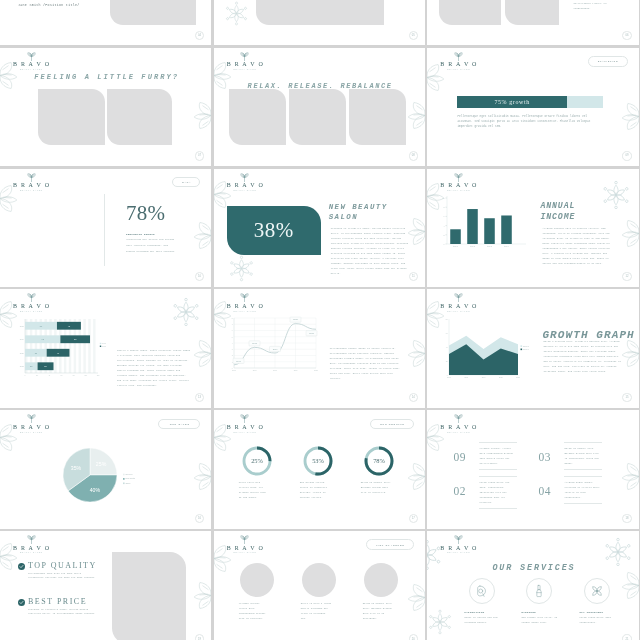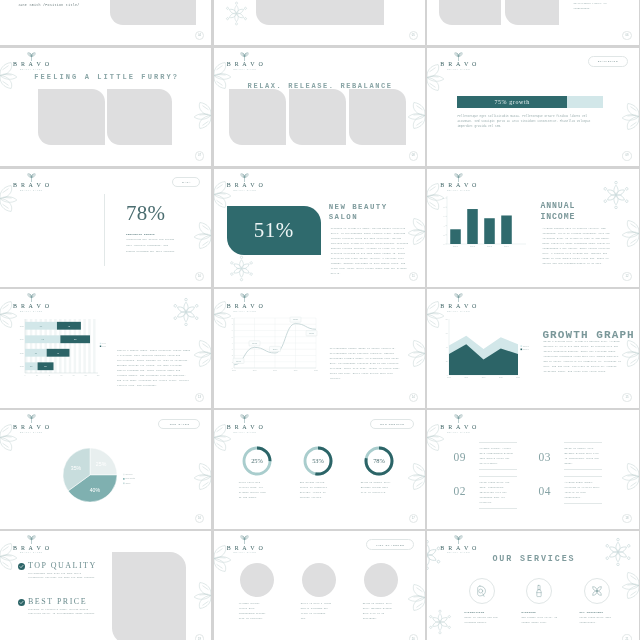--- a/index.html
+++ b/index.html
@@ -25,21 +25,21 @@
      color:#6c8688;text-indent:0.75px;background:#fff;white-space:nowrap;}
 
   
   .pgnum{position:absolute;right:7px;bottom:5.5px;width:7.4px;height:7.4px;border-radius:50%;
      border:0.5px solid #e2e7e7;display:flex;align-items:center;justify-content:center;
      font-family:"Liberation Sans",sans-serif;font-size:2.7px;color:#a9bcbd;}
 
   .deco{position:absolute;pointer-events:none;}
   .deco svg{display:block;}
 
-  .h-title{font-family:"Liberation Mono",monospace;color:#6a8b8d;font-weight:700;}
+  .h-title{font-family:"Liberation Mono",monospace;color:#6a8b8d;font-weight:700;font-style:italic;}
   .body-txt{font-family:"Liberation Mono",monospace;color:#9aadae;}
   .ph{position:absolute;background:#dededf;}
   .ph-tl{border-radius:0 13px 0 13px;}
   .kicker{font-family:"Liberation Mono",monospace;font-weight:700;color:#3f6163;}
 
   
   .s0-speaker{position:absolute;left:18px;top:76px;font-size:3.3px;letter-spacing:0.3px;color:#6a7b7c;}
   
   .s2-body{position:absolute;left:146px;top:74px;width:50px;font-size:2.4px;line-height:5.0px;}
   
@@ -95,21 +95,21 @@
   .bf{position:absolute;left:18px;width:100px;}
   .bf-t{font-family:"Liberation Serif",serif;font-size:8.0px;letter-spacing:1.5px;color:#6c8d8f;
       margin-left:10px;line-height:9.4px;}
   .bf-b{font-family:"Liberation Mono",monospace;font-size:2.4px;line-height:4.4px;color:#9bacad;
       margin-left:10px;margin-top:1.4px;width:68px;}
   .bf-ic{position:absolute;left:0;top:1.6px;width:7px;height:7px;}
   
   .c3{position:absolute;top:32px;width:34px;height:34px;border-radius:50%;background:#dededf;}
   .c3t{position:absolute;top:70px;width:31px;font-size:2.4px;line-height:5.0px;text-align:left;}
   
-  .s17-title{position:absolute;left:0;top:23px;width:100%;text-align:center;font-size:8.4px;
+  .s17-title{position:absolute;left:0;top:32px;width:100%;text-align:center;font-size:8.4px;
       letter-spacing:1.9px;text-indent:1.9px;color:#7f9b9d;}
   .sv{position:absolute;top:47px;width:50px;}
   .sv-circ{width:24px;height:24px;border-radius:50%;border:0.55px solid #e0e6e6;
       display:flex;align-items:center;justify-content:center;margin:0 0 0 5px;}
   .sv-t{font-family:"Liberation Mono",monospace;font-weight:700;font-size:2.4px;
       letter-spacing:0.4px;color:#57797b;margin-top:7px;}
   .sv-b{font-family:"Liberation Mono",monospace;font-size:2.4px;line-height:5.0px;
       color:#9bacad;margin-top:1.4px;width:40px;}
 
 </style>
@@ -360,21 +360,21 @@
             <path d="M12.2 12.5 C5.4 12.5 1.8 8.2 2.6 2.2 C9.2 1.8 12.6 6 12.2 12.5Z"></path>
             <path d="M13.8 12.5 C20.6 12.5 24.2 8.2 23.4 2.2 C16.8 1.8 13.4 6 13.8 12.5Z"></path>
             <path d="M13 12.5 C9.4 12.5 7.4 9 8 4.2 C11.6 4 13.4 7.5 13 12.5Z"></path>
             <path d="M13 12.5 C16.6 12.5 18.6 9 18 4.2 C14.4 4 12.6 7.5 13 12.5Z"></path>
           </g>
         </svg>
         <span class="name">B R A V O</span>
         <span class="tag">BEAUTY SALON</span>
       </div>
       <div class="s7-block">
-        <span>51%</span>
+        <span>38%</span>
       </div>
       <div class="s7-title h-title">NEW BEAUTY SALON</div>
       <div class="s7-body body-txt">Praesent et fringilla augue. Nullam mattis ultricies nulla, in pellentesque augue rhoncus vitae. Maecenas rhoncus placerat purus sit amet efficitur. Nullam faucibus nisl fringilla sapien porta maximus. Praesent sodales finibus feugiat. Vivamus in risus vel velit placerat eleifend ut sit amet augue congue id. Donec ultricies sem vitae tortor lacinia, a pulvinar nisi commodo. Integer sed magna eu nibh mattis porta. Sed vitae nibh lorem. Nulla luctus neque eget dui aliquet mollis.</div>
       <div class="pgnum">
         <span>11</span>
       </div>
       <div class="deco" style="left:-5px;top:11px;">
         <svg viewBox="-6 0 50 54" width="26" height="29">
           <g fill="none" stroke="#c5d4d5" stroke-width="1.0" stroke-linejoin="round">
             <path d="M4 27 C2 15 10 4 25 2 C30 14 19 26 4 27Z"></path>

